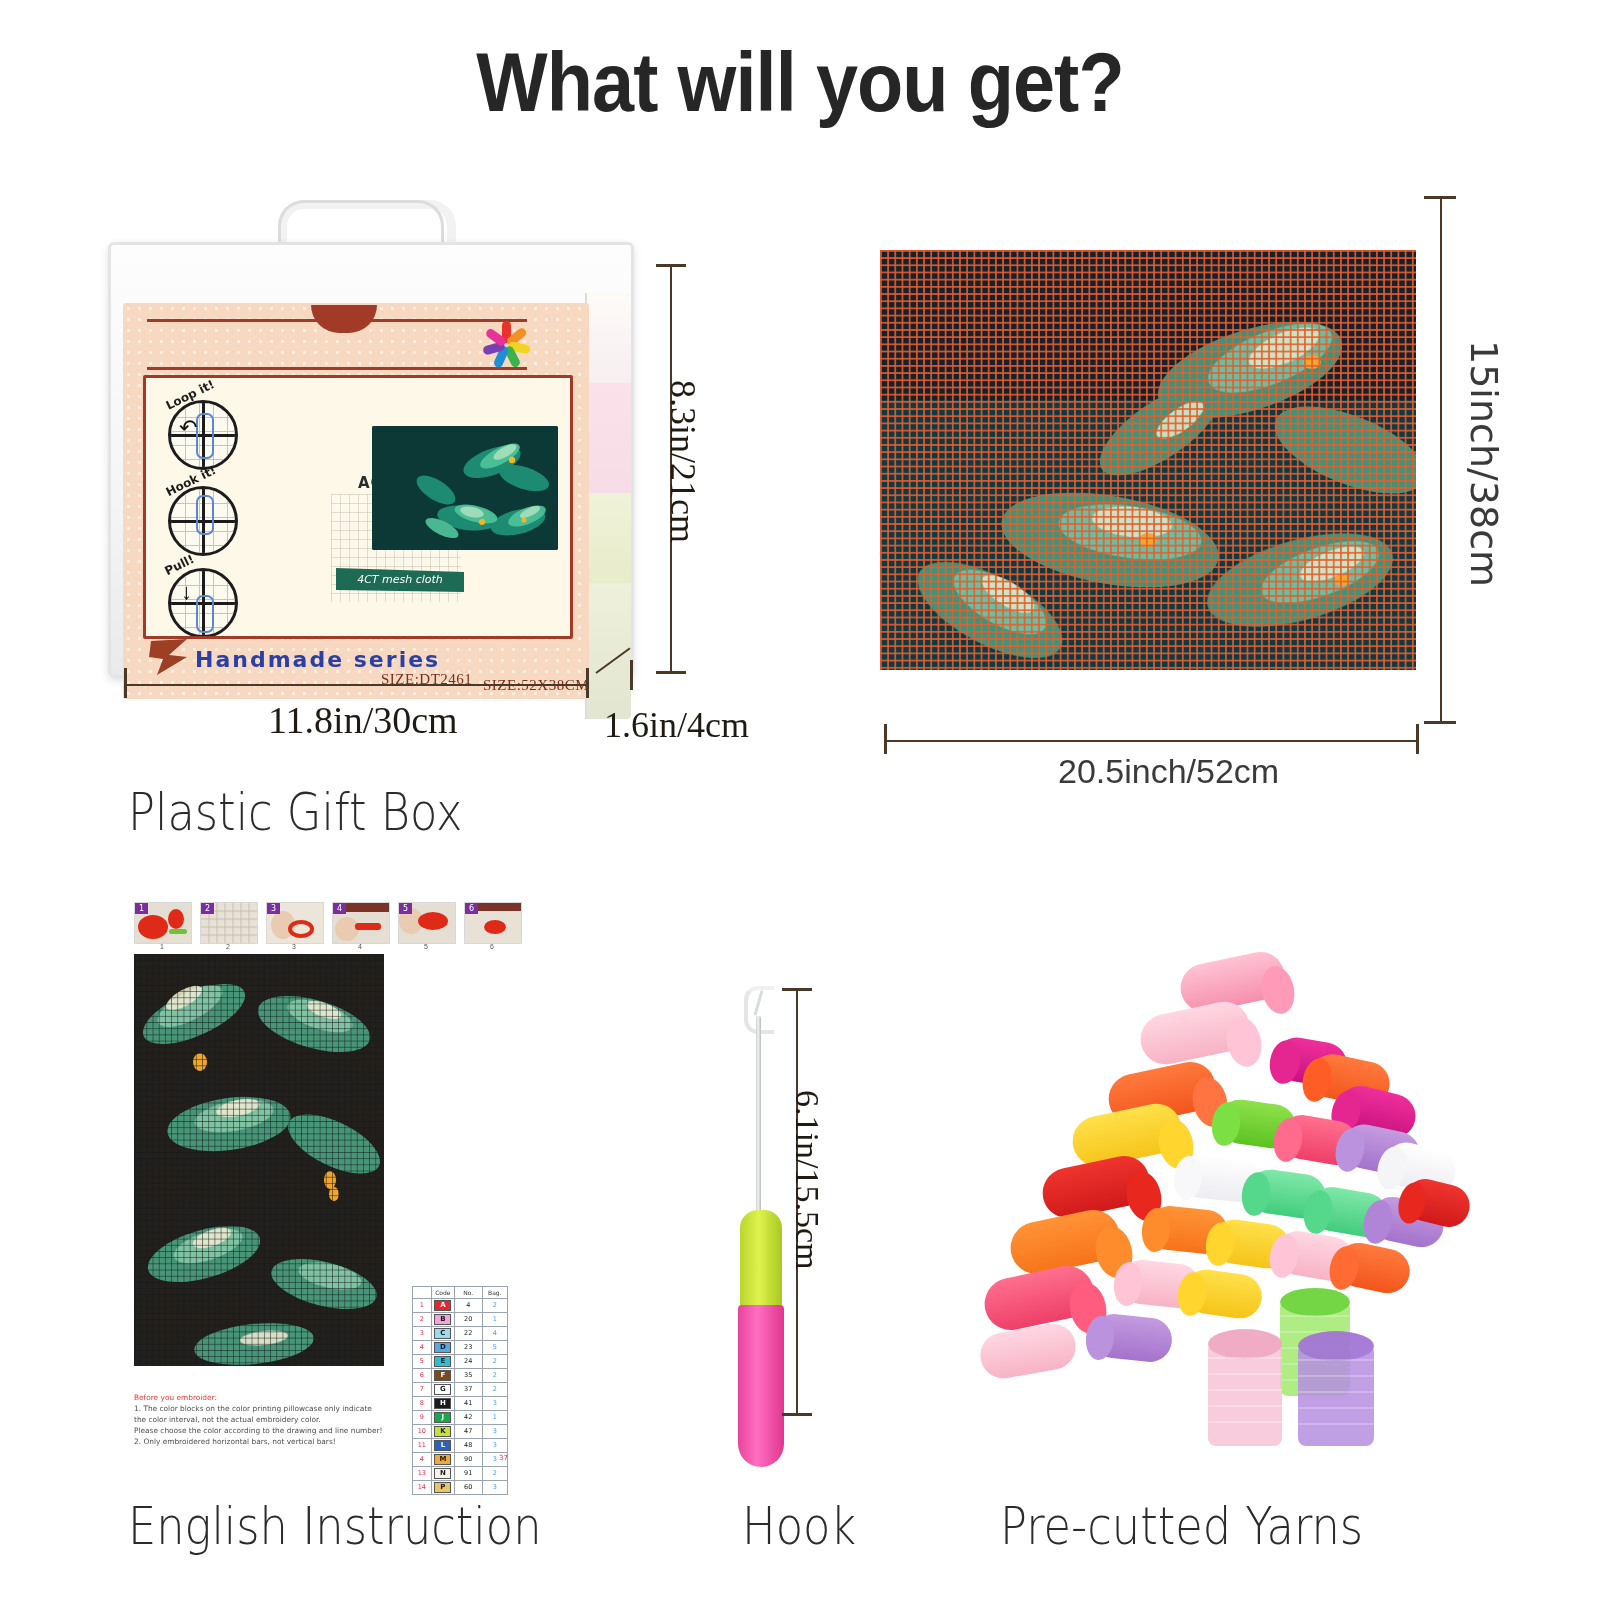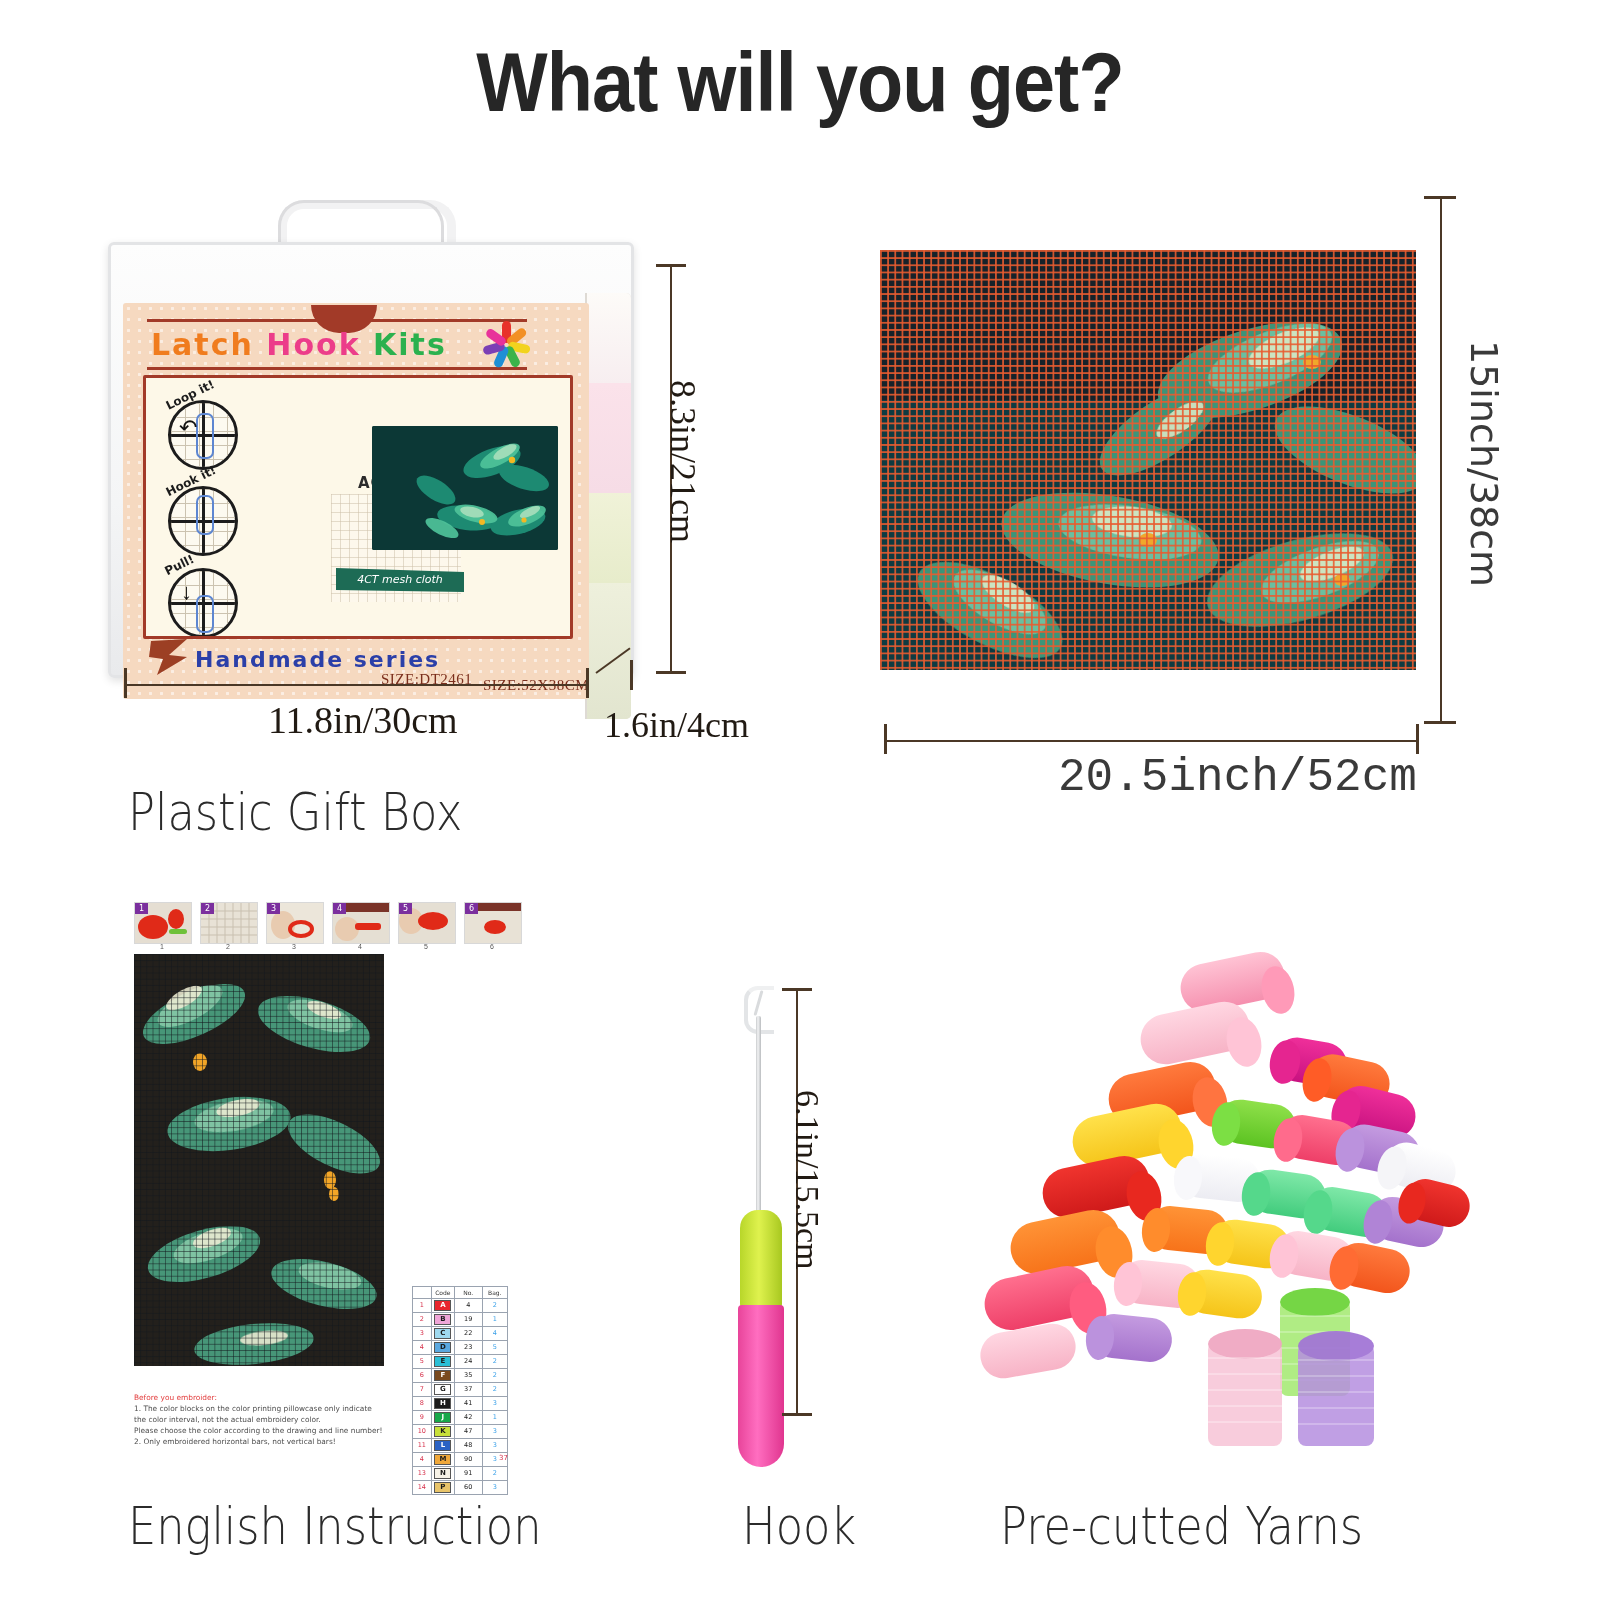--- a/index.html
+++ b/index.html
@@ -223,25 +223,20 @@
         <div class="spine-band" style="top:90px;height:110px;background:linear-gradient(180deg,#fbe2ea,#f6dce6);"></div>
         <div class="spine-band" style="top:200px;height:90px;background:linear-gradient(180deg,#f0f2d8,#e7eccb);"></div>
         <div class="spine-band" style="top:290px;height:136px;background:linear-gradient(180deg,#eef0dc,#e2e5cf);"></div>
       </div>
 
       <div class="box-front">
         <div class="hdr-rule" style="top:16px;"></div>
         <div class="hdr-rule" style="top:64px;"></div>
         <div class="hdr-badge"></div>
 
-        <div class="brand">
-          <span class="bw1">Latch</span>
-          <span class="bw2">Hook</span>
-          <span class="bw3">Kits</span>
-        </div>
 
         <div class="pinwheel">
           <div class="pw-blade" style="background:#e8322a;transform:rotate(0deg);"></div>
           <div class="pw-blade" style="background:#f29026;transform:rotate(51deg);"></div>
           <div class="pw-blade" style="background:#f2d31e;transform:rotate(102deg);"></div>
           <div class="pw-blade" style="background:#3bb34a;transform:rotate(153deg);"></div>
           <div class="pw-blade" style="background:#1e8fd5;transform:rotate(204deg);"></div>
           <div class="pw-blade" style="background:#7b3fb5;transform:rotate(255deg);"></div>
           <div class="pw-blade" style="background:#e8329a;transform:rotate(306deg);"></div>
         </div>
@@ -380,21 +375,21 @@
     <div class="dimline" style="left:1440px;top:196px;width:2px;height:528px;"></div>
     <div class="tick" style="left:1424px;top:196px;width:32px;height:3px;"></div>
     <div class="tick" style="left:1424px;top:721px;width:32px;height:3px;"></div>
     <div class="dimtxt" style="left:1462px;top:340px;font-size:38px;writing-mode:vertical-rl;font-family:'DejaVu Sans',sans-serif;color:#3a3a3a;">15inch/38cm</div>
   </div>
 
   <div>
     <div class="dimline" style="left:884px;top:740px;width:534px;height:2px;"></div>
     <div class="tick" style="left:884px;top:724px;width:3px;height:30px;"></div>
     <div class="tick" style="left:1416px;top:724px;width:3px;height:30px;"></div>
-    <div class="dimtxt" style="left:1058px;top:752px;font-size:46px;font-family:Liberation Mono, monospace;color:#3a3a3a;">20.5inch/52cm</div>
+    <div class="dimtxt" style="left:1058px;top:752px;font-size:34px;font-family:Liberation Sans, sans-serif;color:#3a3a3a;">20.5inch/52cm</div>
   </div>
 
   <div class="instr-wrap">
     <div class="thumbstrip">
       <div class="thumb" style="left:0px;background:linear-gradient(135deg,#efe9df,#dcd3c6);">
         <svg width="56" height="40" viewBox="0 0 56 40">
             <rect width="56" height="40" fill="#e5ded2"></rect>
             <ellipse cx="18" cy="24" rx="15" ry="12" fill="#e02a18"></ellipse>
             <ellipse cx="41" cy="16" rx="8" ry="10" fill="#e02a18"></ellipse>
             <rect x="34" y="26" width="18" height="5" rx="2.5" fill="#6fc13a"></rect>
@@ -507,21 +502,21 @@
               <span class="ct-swatch" style="background: rgb(232, 38, 46); color: rgb(255, 255, 255);">A</span>
             </td>
             <td class="ct-no">4</td>
             <td class="ct-bag">2</td>
           </tr>
           <tr>
             <td class="ct-idx">2</td>
             <td class="ct-code">
               <span class="ct-swatch" style="background: rgb(240, 166, 216); color: rgb(27, 27, 27);">B</span>
             </td>
-            <td class="ct-no">19</td>
+            <td class="ct-no">20</td>
             <td class="ct-bag">1</td>
           </tr>
           <tr>
             <td class="ct-idx">3</td>
             <td class="ct-code">
               <span class="ct-swatch" style="background: rgb(159, 217, 239); color: rgb(27, 27, 27);">C</span>
             </td>
             <td class="ct-no">22</td>
             <td class="ct-bag">4</td>
           </tr>

